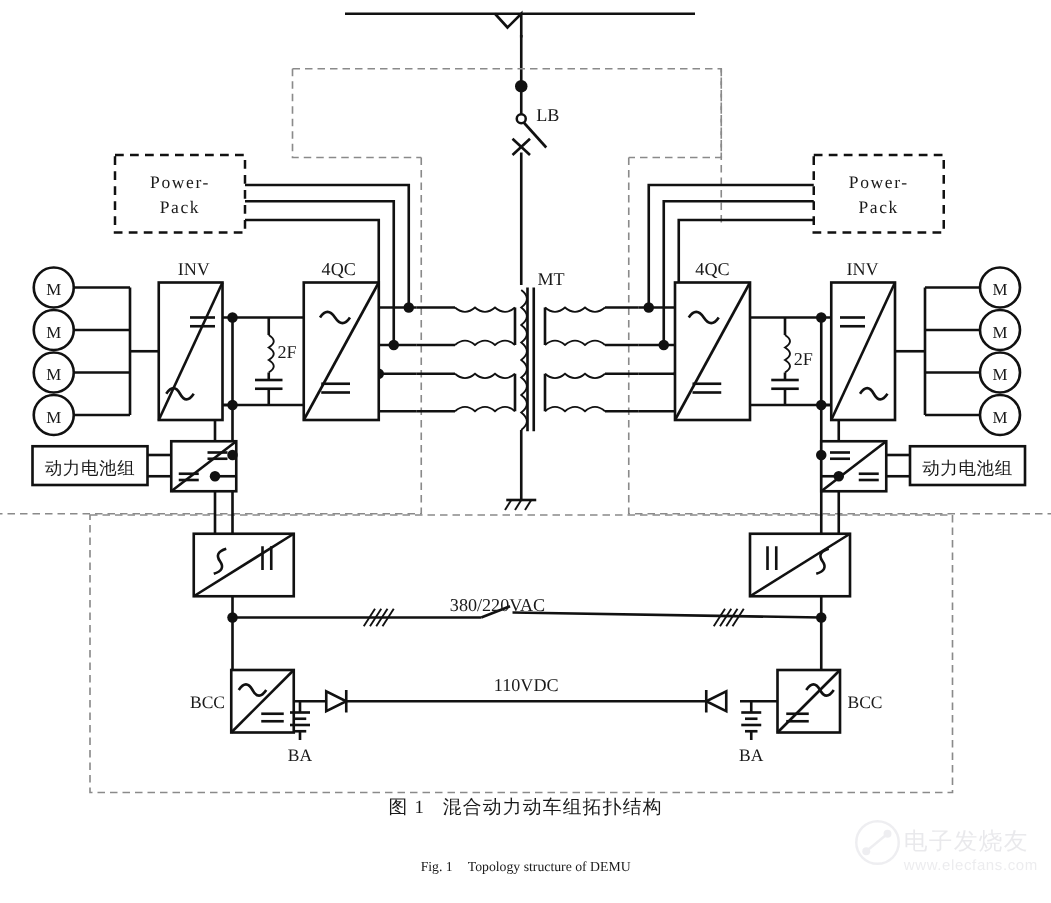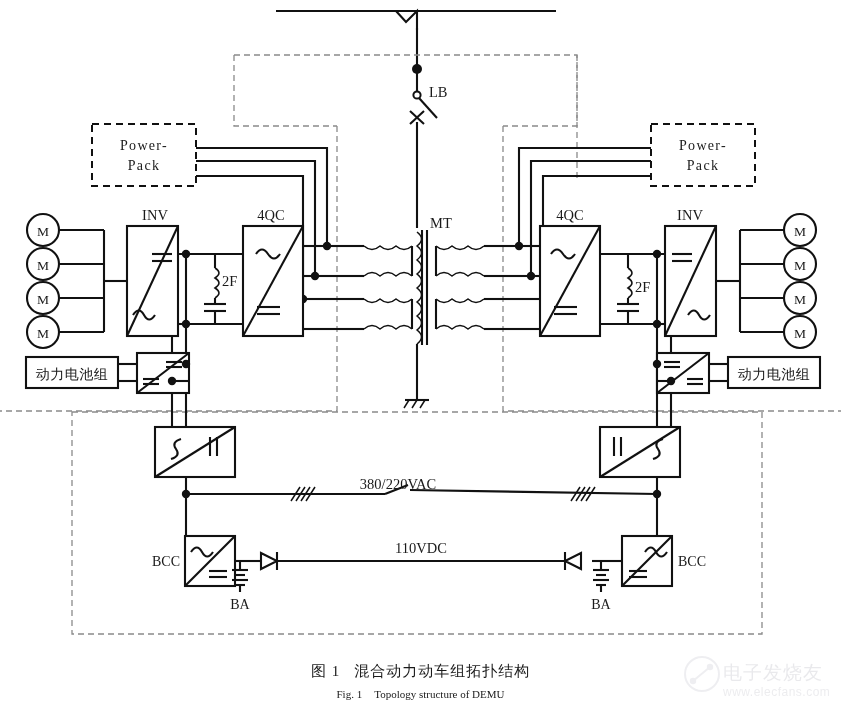--- a/index.html
+++ b/index.html
@@ -1,20 +1,20 @@
 <!DOCTYPE html>
 <html><head>
 <meta charset="utf-8">
 <style>
   html,body{margin:0;padding:0;background:#fff;}
   body{width:841px;height:722px;font-family:"Liberation Serif",serif;}
   #fig{position:relative;width:841px;height:722px;background:#ffffff;overflow:hidden;}
   svg{display:block;}
   .cap{position:absolute;left:0;width:841px;text-align:center;color:#1a1a1a;}
-  .cap-cn{top:662px;font-size:15px;letter-spacing:1px;}
+  .cap-cn{top:636px;font-size:15px;letter-spacing:1px;}
   .cap-en{top:688px;font-size:11px;}
   .cap-cn .sp{display:inline-block;width:14px;}
   .cap-en .sp{display:inline-block;width:12px;}
   .wm{position:absolute;left:683px;top:652px;width:150px;height:64px;opacity:.30;}
   .wm-cn{position:absolute;left:40px;top:8px;font-size:19px;color:#b9b9c2;font-family:"DejaVu Sans",sans-serif;letter-spacing:1px;}
   .wm-en{position:absolute;left:40px;top:33px;font-size:12px;color:#c2c2ca;font-family:"Liberation Sans",sans-serif;letter-spacing:.5px;}
 </style>
 </head>
 <body>
 

